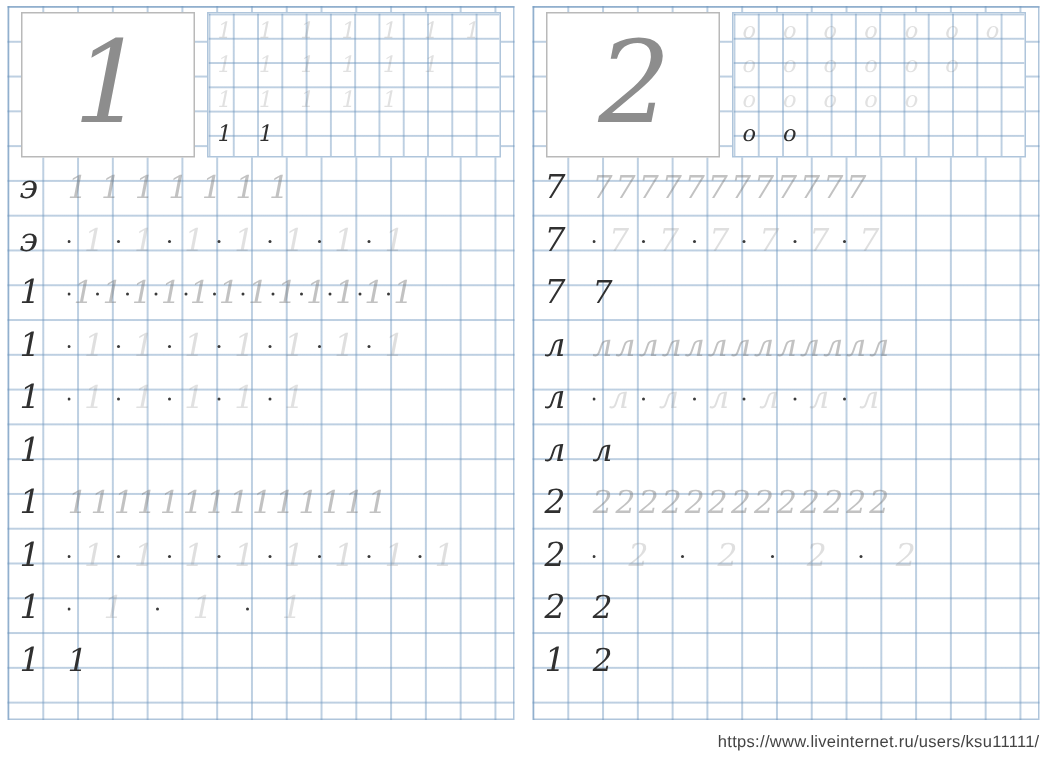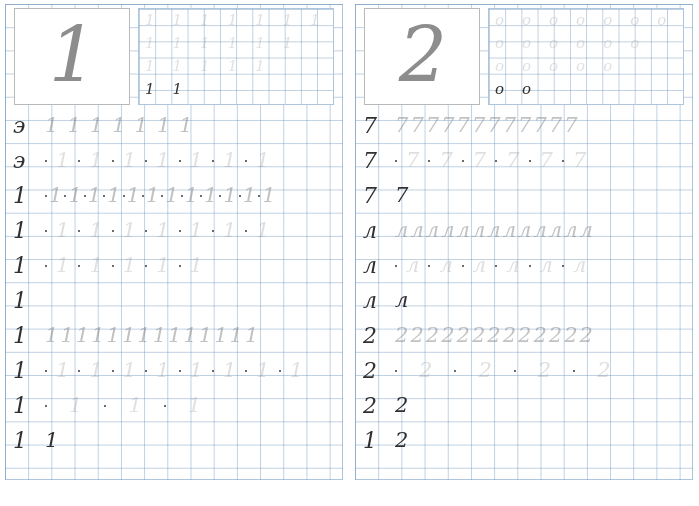--- a/index.html
+++ b/index.html
@@ -547,14 +547,17 @@
         </div>
         <div class="row" style="top: 315px;">
           <span class="lead hw solid" style="font-size: 22px;">1</span>
           <span class="trail">
             <span class="hw solid" style="font-size: 21px;">2</span>
           </span>
         </div>
       </div>
   </div>
 
+  <div class="watermark">
+    <span>https://www.liveinternet.ru/users/ksu11111/</span>
+  </div>
 
 </div>
 
 </body></html>

